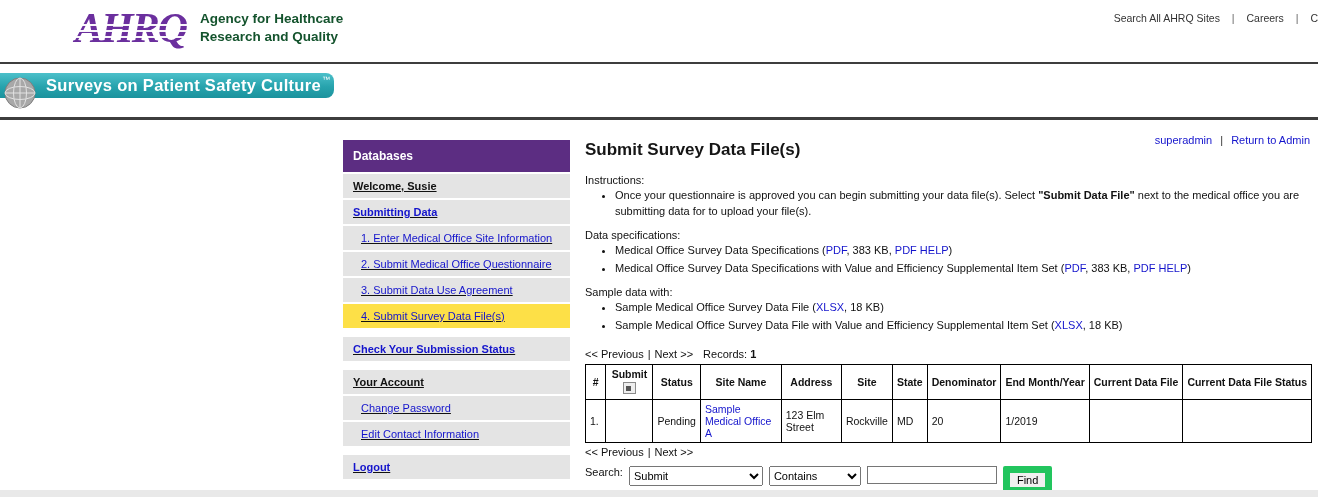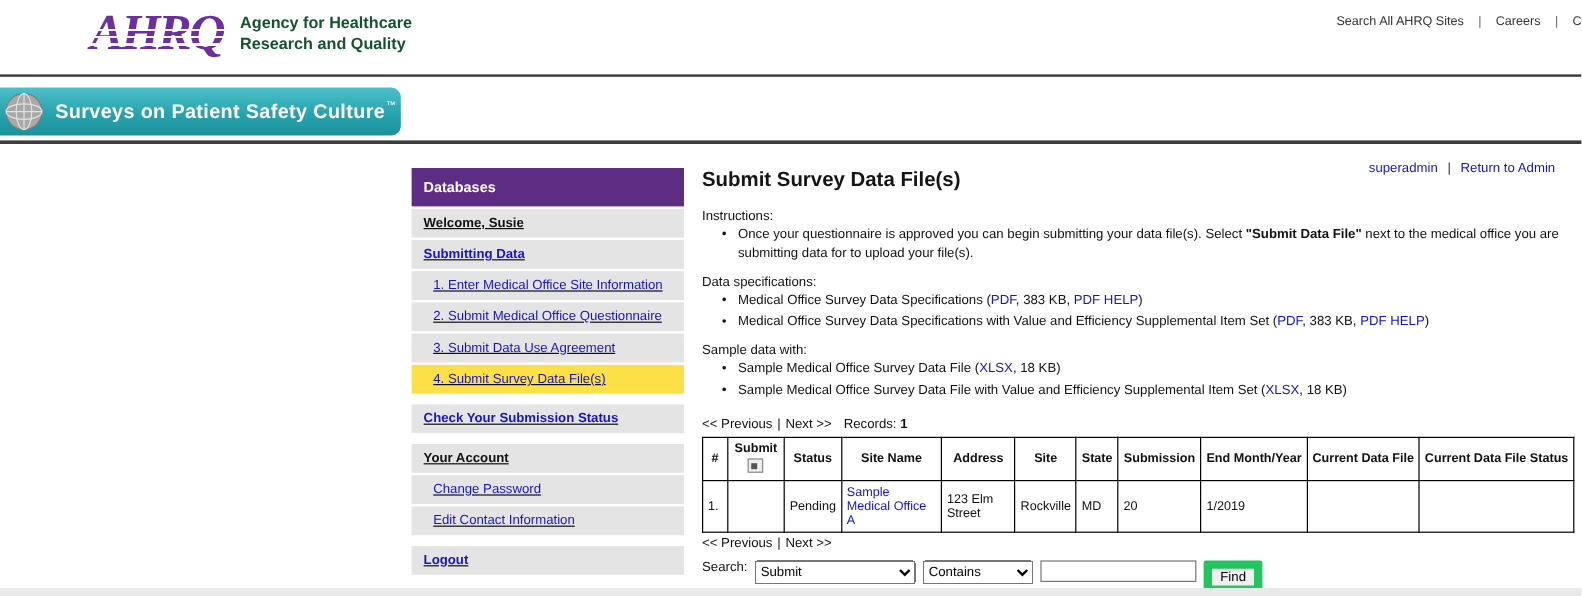--- a/index.html
+++ b/index.html
@@ -16,30 +16,30 @@
   .logo-stripes { position:absolute; left:-8px; right:0; top:17px; height:15px; pointer-events:none;
     background:repeating-linear-gradient(to bottom, rgba(255,255,255,.95) 0 2px, rgba(255,255,255,0) 2px 6px); }
   .logo-tagline { margin-left:10px; font-size:13.5px; font-weight:bold; color:#14532d; line-height:1.3; }
   .top-links { position:absolute; top:12px; right:0; font-size:10.5px; white-space:nowrap; color:#333; }
   .top-links a { color:#333; }
   .top-links .sep { margin:0 9px; color:#666; }
 
   
   .banner-strip { position:relative; height:58px; background:#fff;
     border-top:2px solid #3d3d3d; border-bottom:3px solid #3d3d3d; }
-  .sops-banner { position:absolute; left:0; top:9px; width:334px; height:40px;
+  .sops-banner { position:absolute; left:0; top:9px; width:334px; height:25px;
     background:linear-gradient(180deg,#4cc0ca 0%, #27a3ad 55%, #1b929d 100%);
     border-radius:0 8px 8px 0; display:flex; align-items:center; padding-left:46px; color:#fff; }
   .globe { position:absolute; left:4px; top:4px; width:32px; height:32px; }
   .sops-text { font-size:16.5px; font-weight:bold; letter-spacing:.3px; }
   .tm { font-size:8px; position:relative; top:-6px; margin-left:1px; }
 
   
   .content { position:relative; height:372px; }
-  .admin-bar { position:absolute; top:14px; right:22px; font-size:11px; color:#333; }
+  .admin-bar { position:absolute; top:14px; right:8px; font-size:11px; color:#333; }
   .admin-bar a { color:#1414cc; }
   .admin-bar .sep { margin:0 5px; color:#333; }
 
   .layout { position:relative; padding-top:20px; }
 
   
   .sidebar { position:absolute; left:343px; top:20px; width:227px; font-size:11px; }
   .sidebar-header { background:#5c2d82; color:#fff; font-weight:bold; font-size:12px; padding:9px 10px; }
   .side-item { background:#e4e4e4; padding:6px 8px 6px 10px; margin-top:2px;text-decoration:underline; }
   .side-item:first-of-type { margin-top:3px; }
@@ -223,21 +223,21 @@
             <th>#</th>
             <th>
               <div>Submit</div>
               <span class="sort-box"></span>
             </th>
             <th>Status</th>
             <th>Site Name</th>
             <th>Address</th>
             <th>Site</th>
             <th>State</th>
-            <th>Submission</th>
+            <th>Denominator</th>
             <th>End Month/Year</th>
             <th>Current Data File</th>
             <th>Current Data File Status</th>
           </tr>
         </thead>
         <tbody>
           <tr>
             <td>1.</td>
             <td></td>
             <td>Pending</td>

